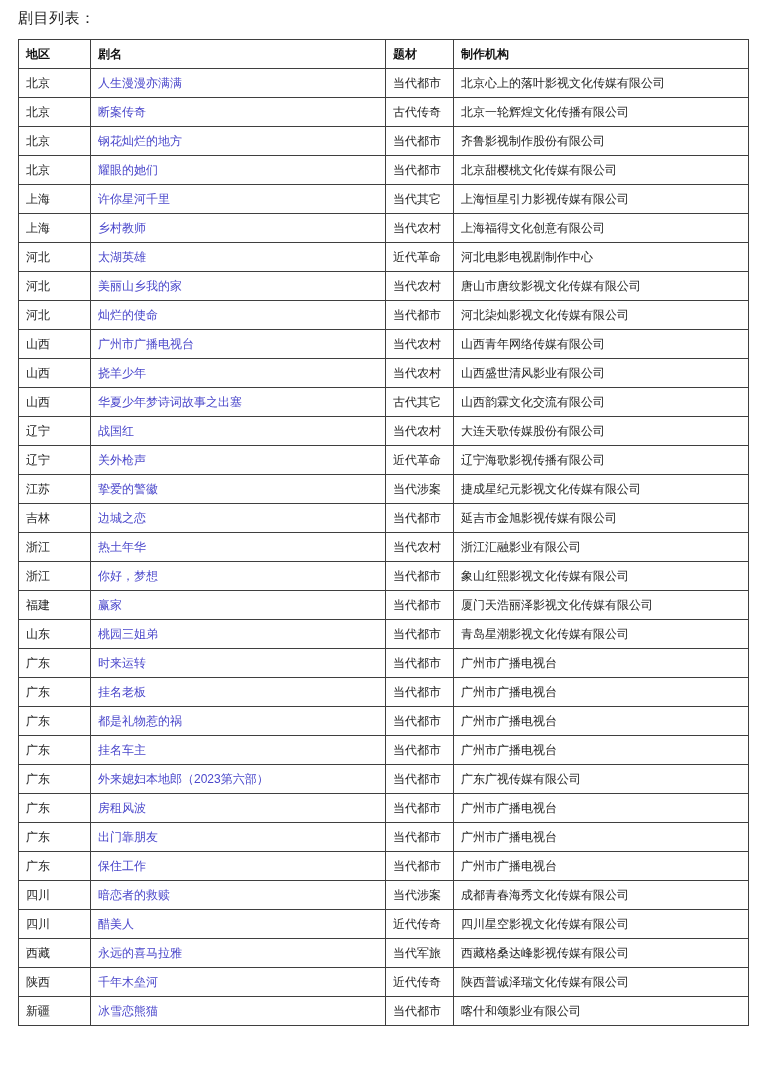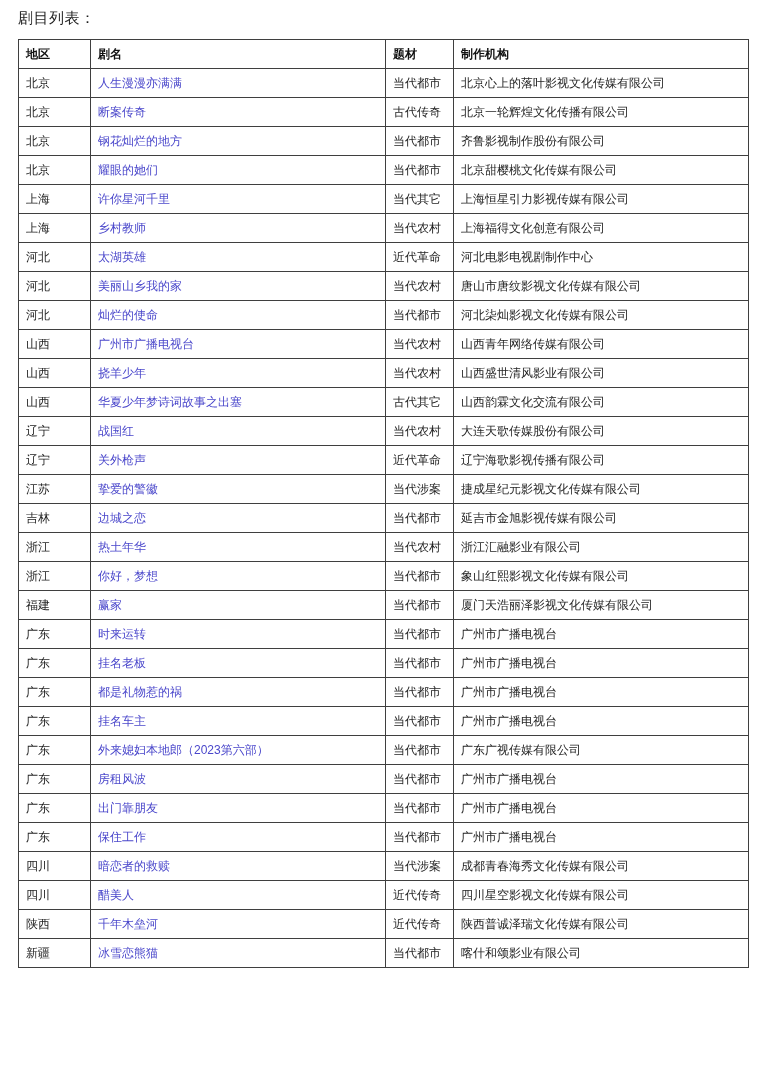--- a/index.html
+++ b/index.html
@@ -174,20 +174,26 @@
         <td>当代都市</td>
         <td>象山红熙影视文化传媒有限公司</td>
       </tr>
       <tr>
         <td>福建</td>
         <td><a class="drama-link" href="#">赢家</a></td>
         <td>当代都市</td>
         <td>厦门天浩丽泽影视文化传媒有限公司</td>
       </tr>
       <tr>
+        <td>山东</td>
+        <td><a class="drama-link" href="#">桃园三姐弟</a></td>
+        <td>当代都市</td>
+        <td>青岛星潮影视文化传媒有限公司</td>
+      </tr>
+      <tr>
         <td>广东</td>
         <td><a class="drama-link" href="#">时来运转</a></td>
         <td>当代都市</td>
         <td>广州市广播电视台</td>
       </tr>
       <tr>
         <td>广东</td>
         <td><a class="drama-link" href="#">挂名老板</a></td>
         <td>当代都市</td>
         <td>广州市广播电视台</td>
@@ -234,20 +240,26 @@
         <td>当代涉案</td>
         <td>成都青春海秀文化传媒有限公司</td>
       </tr>
       <tr>
         <td>四川</td>
         <td><a class="drama-link" href="#">醋美人</a></td>
         <td>近代传奇</td>
         <td>四川星空影视文化传媒有限公司</td>
       </tr>
       <tr>
+        <td>西藏</td>
+        <td><a class="drama-link" href="#">永远的喜马拉雅</a></td>
+        <td>当代军旅</td>
+        <td>西藏格桑达峰影视传媒有限公司</td>
+      </tr>
+      <tr>
         <td>陕西</td>
         <td><a class="drama-link" href="#">千年木垒河</a></td>
         <td>近代传奇</td>
         <td>陕西普诚泽瑞文化传媒有限公司</td>
       </tr>
       <tr>
         <td>新疆</td>
         <td><a class="drama-link" href="#">冰雪恋熊猫</a></td>
         <td>当代都市</td>
         <td>喀什和颂影业有限公司</td>

